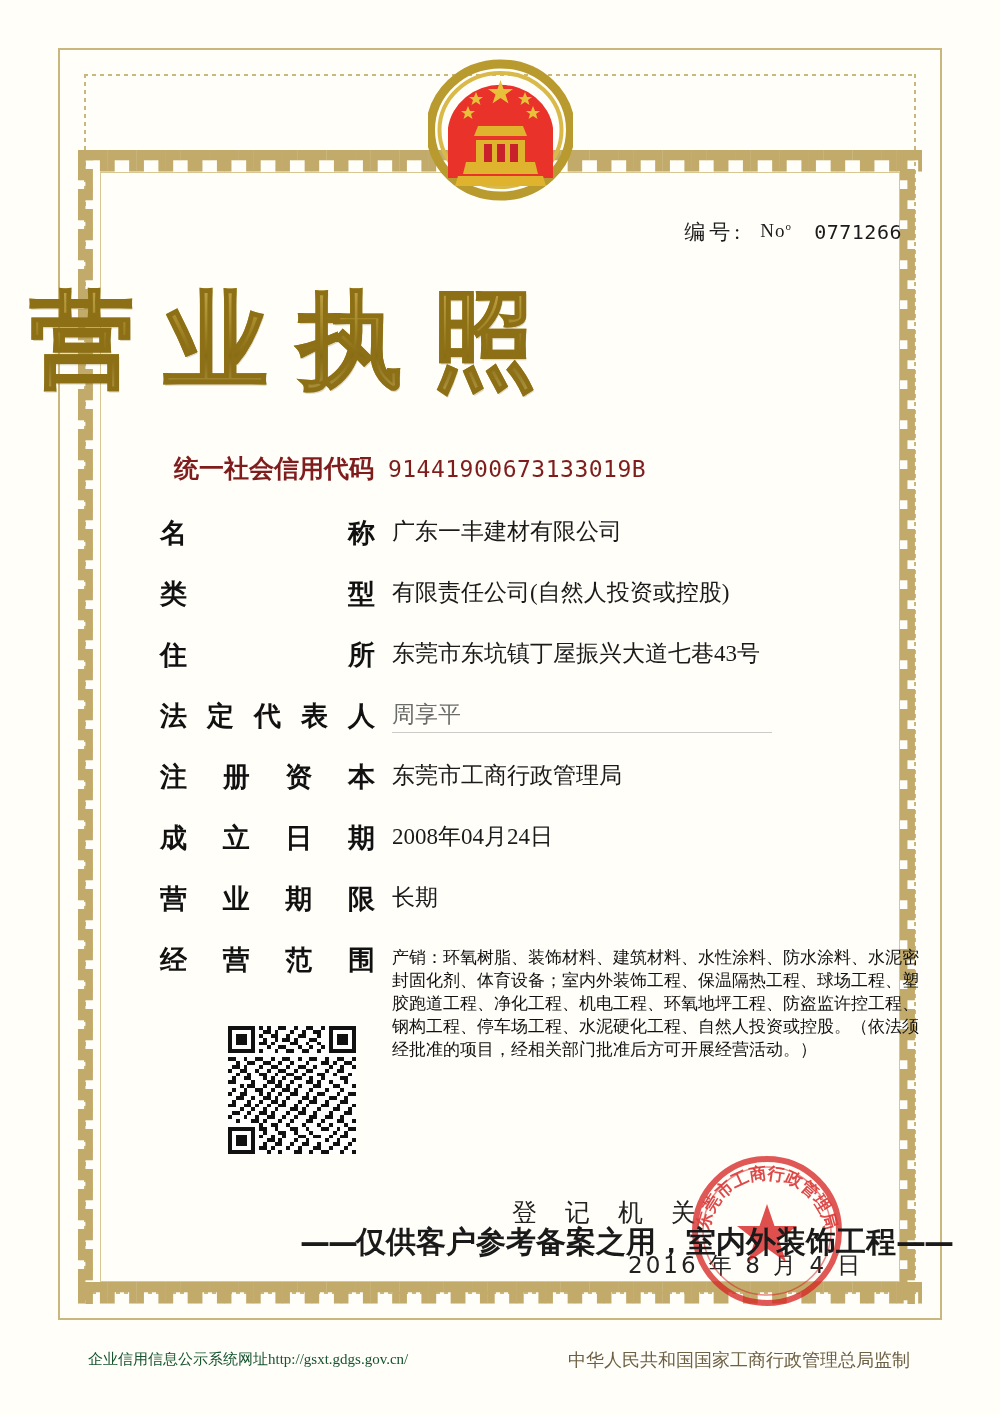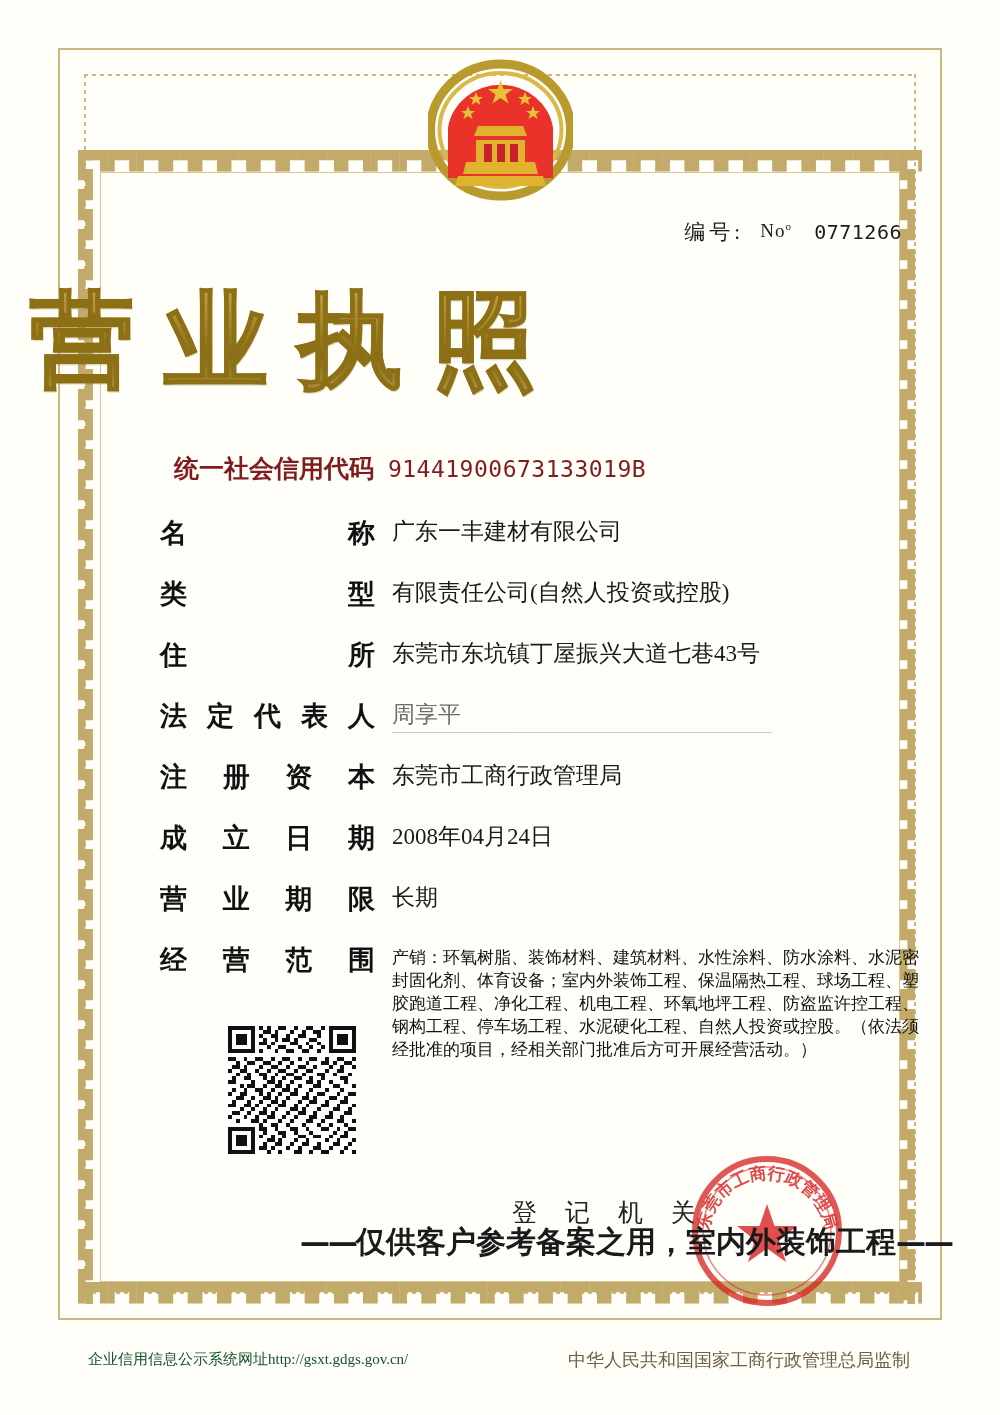--- a/index.html
+++ b/index.html
@@ -646,20 +646,21 @@
           <rect x="17" y="32" width="2" height="1"></rect>
         <rect x="21" y="32" width="1" height="1"></rect>
           <rect x="24" y="32" width="2" height="1"></rect>
           <rect x="29" y="32" width="1" height="1"></rect>
           <rect x="32" y="32" width="1" height="1"></rect>
       </g>
     </svg>
   </div>
 
   <div class="reg-auth">登 记 机 关</div>
+  <div class="reg-date">2016 年 8 月 4 日</div>
 
   <div class="seal">
     <svg width="158" height="158" viewBox="0 0 158 158">
       <circle cx="79" cy="79" r="72" fill="none" stroke="#d62020" stroke-width="6" opacity="0.85"></circle>
       <circle cx="79" cy="79" r="64" fill="none" stroke="#d62020" stroke-width="1.5" opacity="0.6"></circle>
       <polygon points="79,52 86.5,74 109,74 91,88 98,110 79,96.5 60,110 67,88 49,74 71.5,74" fill="#d62020" opacity="0.9"></polygon>
       <path id="sealArc" d="M 20 86 A 59 59 0 0 1 138 86" fill="none"></path>
       <text font-family="DejaVu Sans, sans-serif" font-size="17" font-weight="bold" fill="#d62020" opacity="0.92">
         <textPath href="#sealArc" startOffset="50%" text-anchor="middle">东莞市工商行政管理局</textPath>
       </text>

